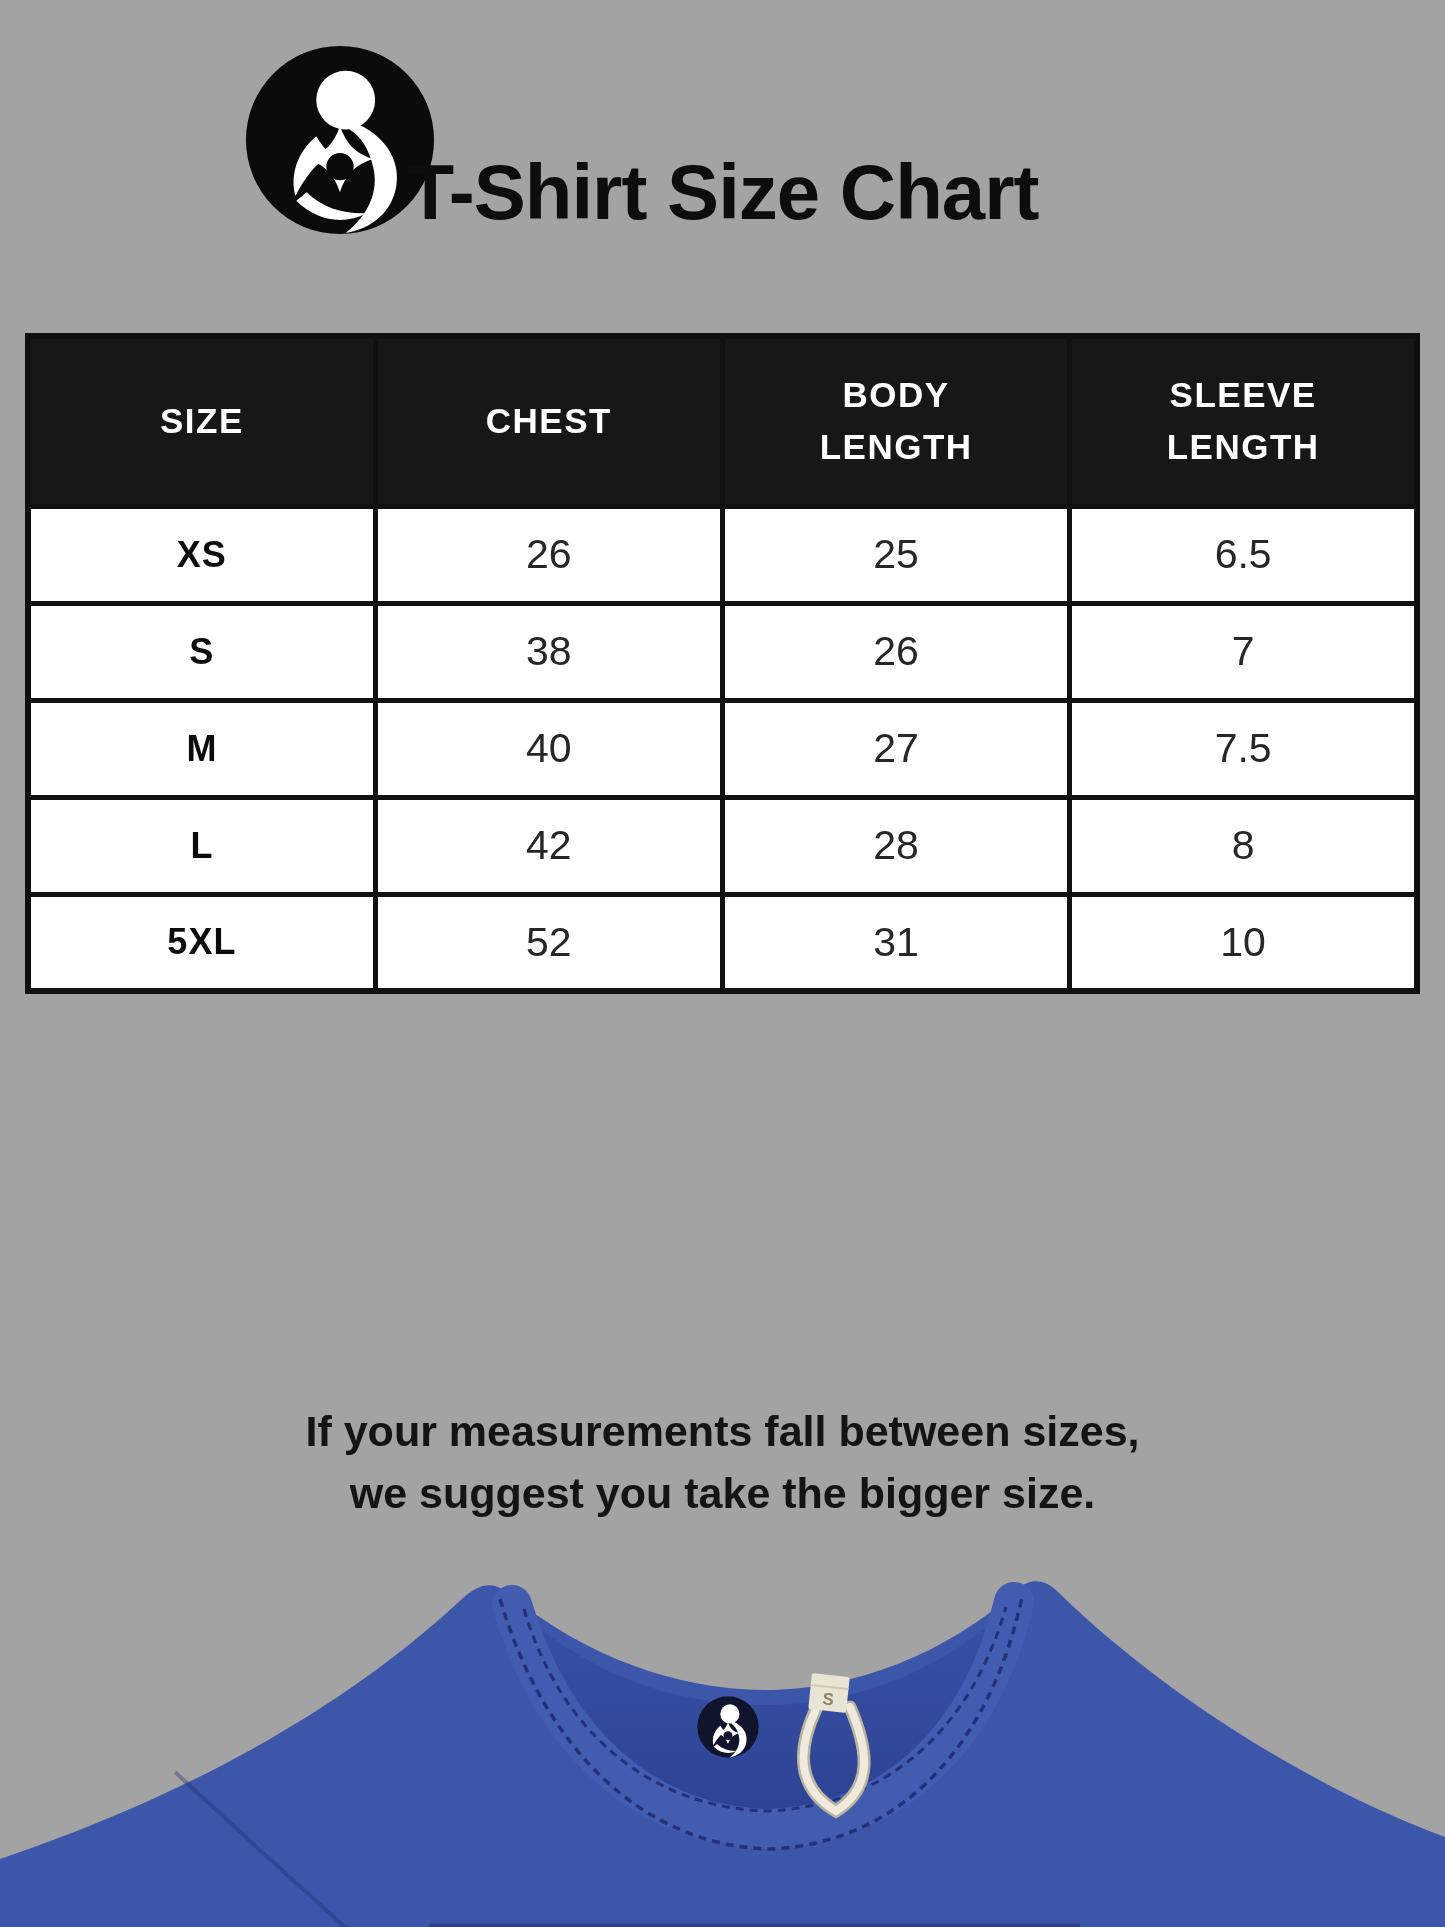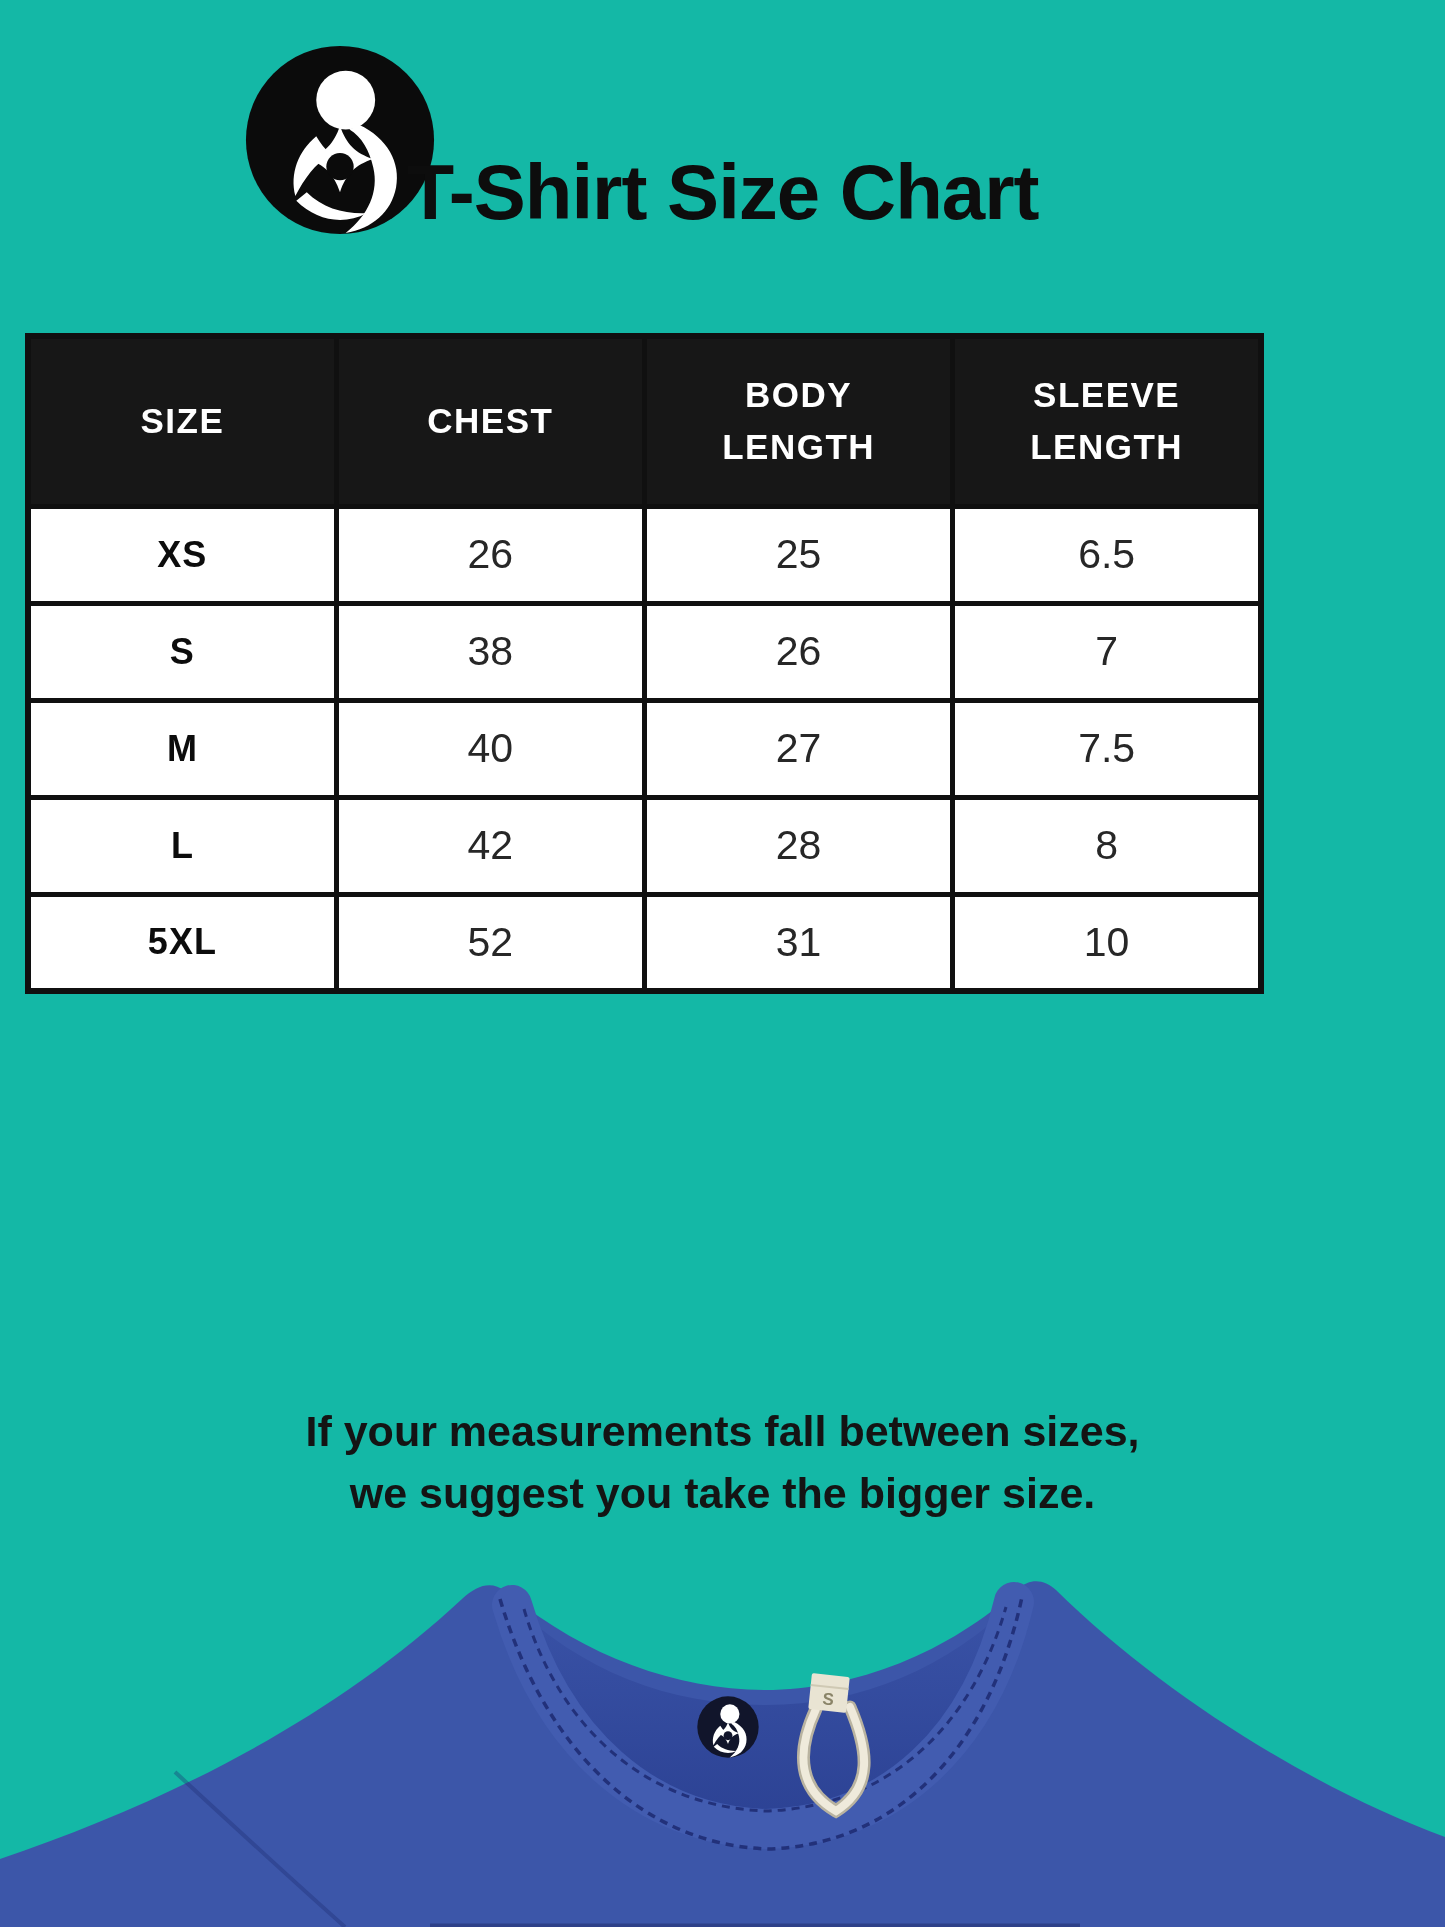--- a/index.html
+++ b/index.html
@@ -1,38 +1,38 @@
 <!DOCTYPE html>
 <html><head>
 <meta charset="utf-8">
 <style>
   html,body{margin:0;padding:0;background:#ffffff;}
   .page{
     position:relative;
     width:1445px;height:1927px;
     margin:0 auto;
-    background:#14b8a6;
+    background:#a3a3a3;
     font-family:"Liberation Sans",sans-serif;
     overflow:hidden;
   }
 
   
   .brand-logo{
     position:absolute;left:245px;top:45px;
     width:190px;height:190px;
   }
   .page-title{
     position:absolute;left:0;right:0;top:45px;height:190px;
     display:flex;align-items:center;justify-content:center;
     font-size:78px;font-weight:700;letter-spacing:-1px;color:#0d0d0d;
   }
 
   
   table.size-chart{
-    position:absolute;left:25px;top:333px;width:1239px;
+    position:absolute;left:25px;top:333px;width:1395px;
     border-collapse:collapse;table-layout:fixed;
     border:6px solid #101010;
   }
   table.size-chart th,
   table.size-chart td{
     border:5px solid #101010;
     text-align:center;vertical-align:middle;
     padding:0;
   }
   table.size-chart thead tr{height:170px;}

